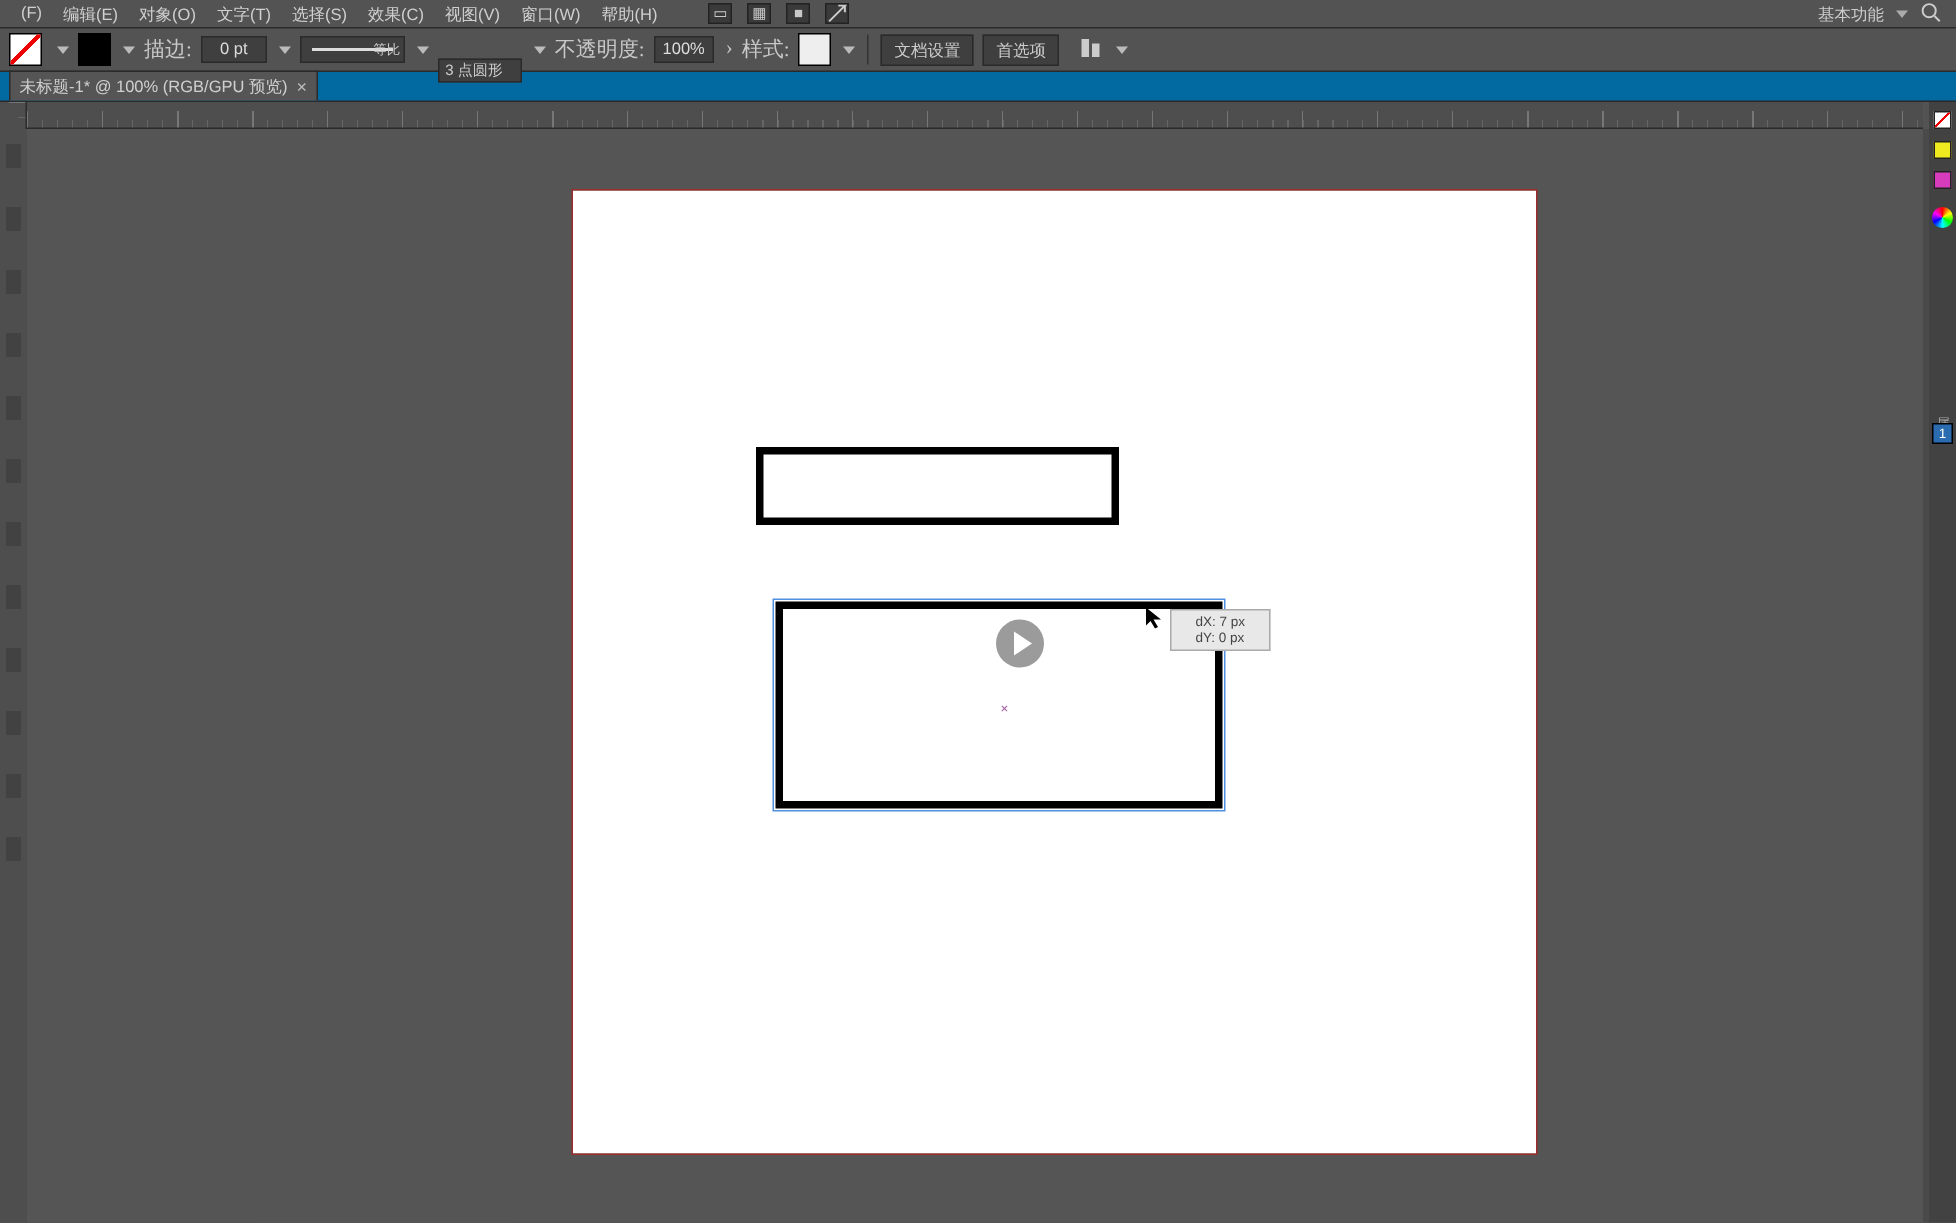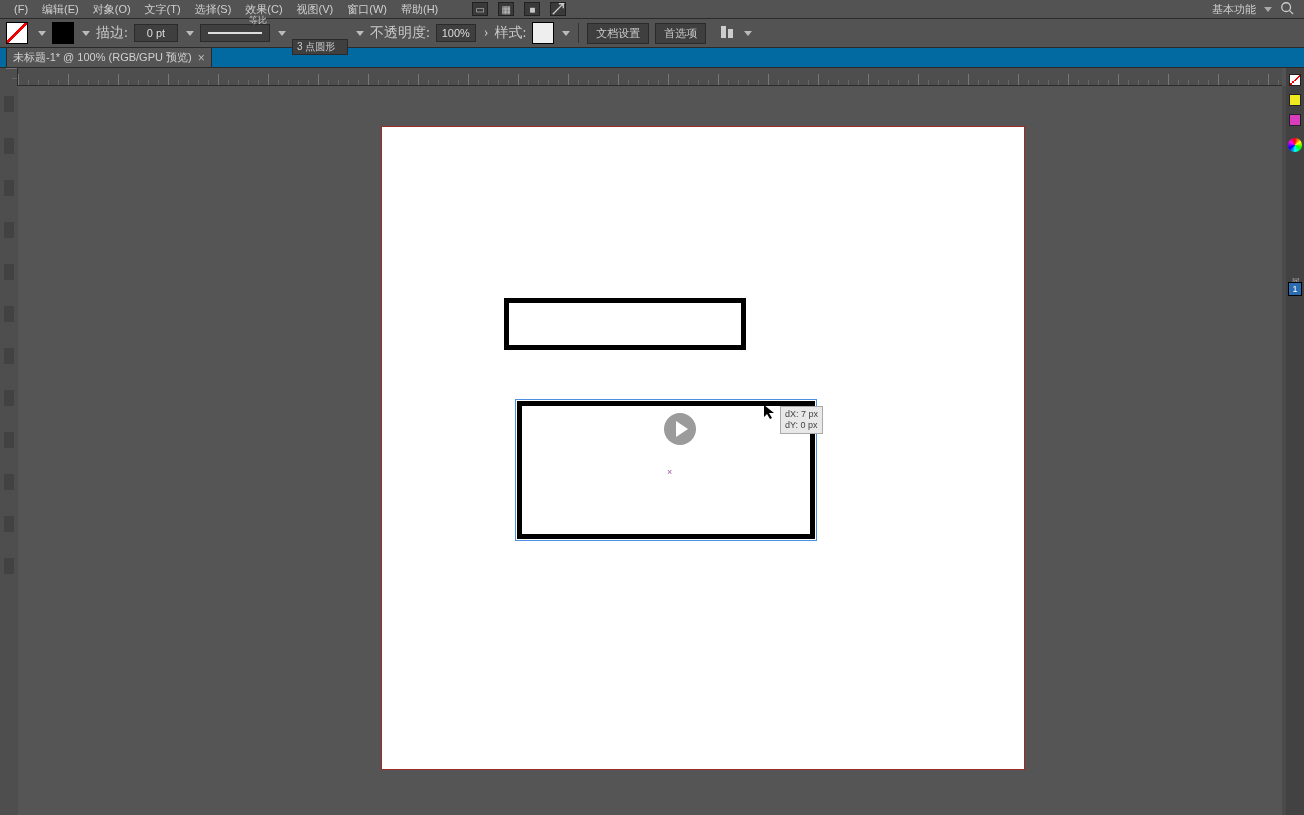--- a/index.html
+++ b/index.html
@@ -146,21 +146,21 @@
   .center-mark{
     position:absolute; left:649px; top:381px; font-size:9px; color:#a05aa0;
   }
   .cursor-arrow{
     position:absolute; left:745px; top:318px; 
   }
   .cursor-arrow svg{width:16px;height:16px;}
   .smart-guide-tip{
     position:absolute; left:762px; top:320px;
     border:1px solid #aaa; background:#e8e8e8; color:#444;
-    font-size:9px; line-height:1.2; padding:2px 4px;
+    font-size:9px; line-height:1.2; padding:2px 16px;
     white-space:nowrap;
   }
 
   
   .play-overlay{
     position:absolute; left:664px; top:413px; width:32px; height:32px;
     border-radius:50%; background:#9b9b9b; display:flex;align-items:center;justify-content:center;
   }
   .play-overlay .tri{
     width:0;height:0;border-top:8px solid transparent;border-bottom:8px solid transparent;border-left:12px solid #fff;margin-left:3px;
@@ -221,21 +221,21 @@
 <div class="optionsbar">
   <div class="tool-swatch none"></div>
   <span class="hdrop"></span>
   <div class="color-swatch" style="background:#000"></div>
   <span class="hdrop"></span>
   <span class="opt-label">描边:</span>
   <input class="num-field" value="0 pt" style="">
   <span class="hdrop"></span>
   <div class="stroke-style">
     <div class="line"></div>
-    <span style="font-size:9px;position:absolute;right:2px;bottom:14px;color:#ccc;">等比</span>
+    <span style="font-size:9px;position:absolute;right:2px;bottom:1px;color:#ccc;">等比</span>
   </div>
   <span class="hdrop"></span>
   <div class="stroke-prof">
     <span style="color:#ccc;">3 点圆形</span>
   </div>
   <span class="hdrop"></span>
   <span class="opt-label">不透明度:</span>
   <input class="num-field opacity-field" value="100%" style="">
   <span class="opt-label" style="margin-left:2px;">›</span>
   <span class="opt-label">样式:</span>

